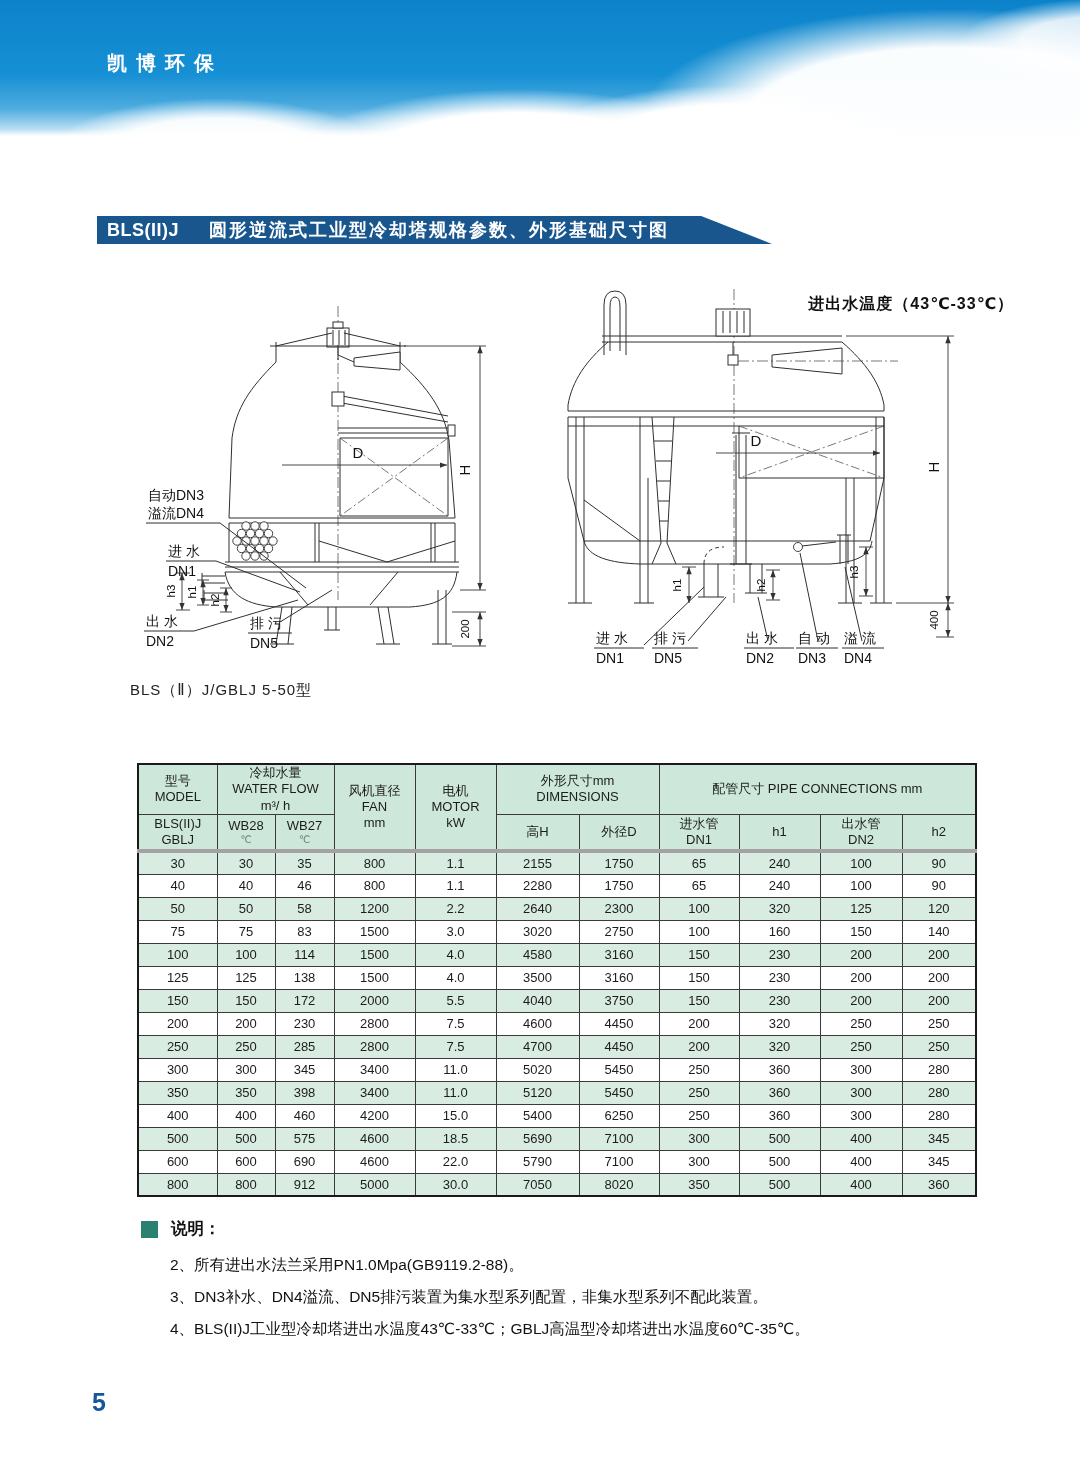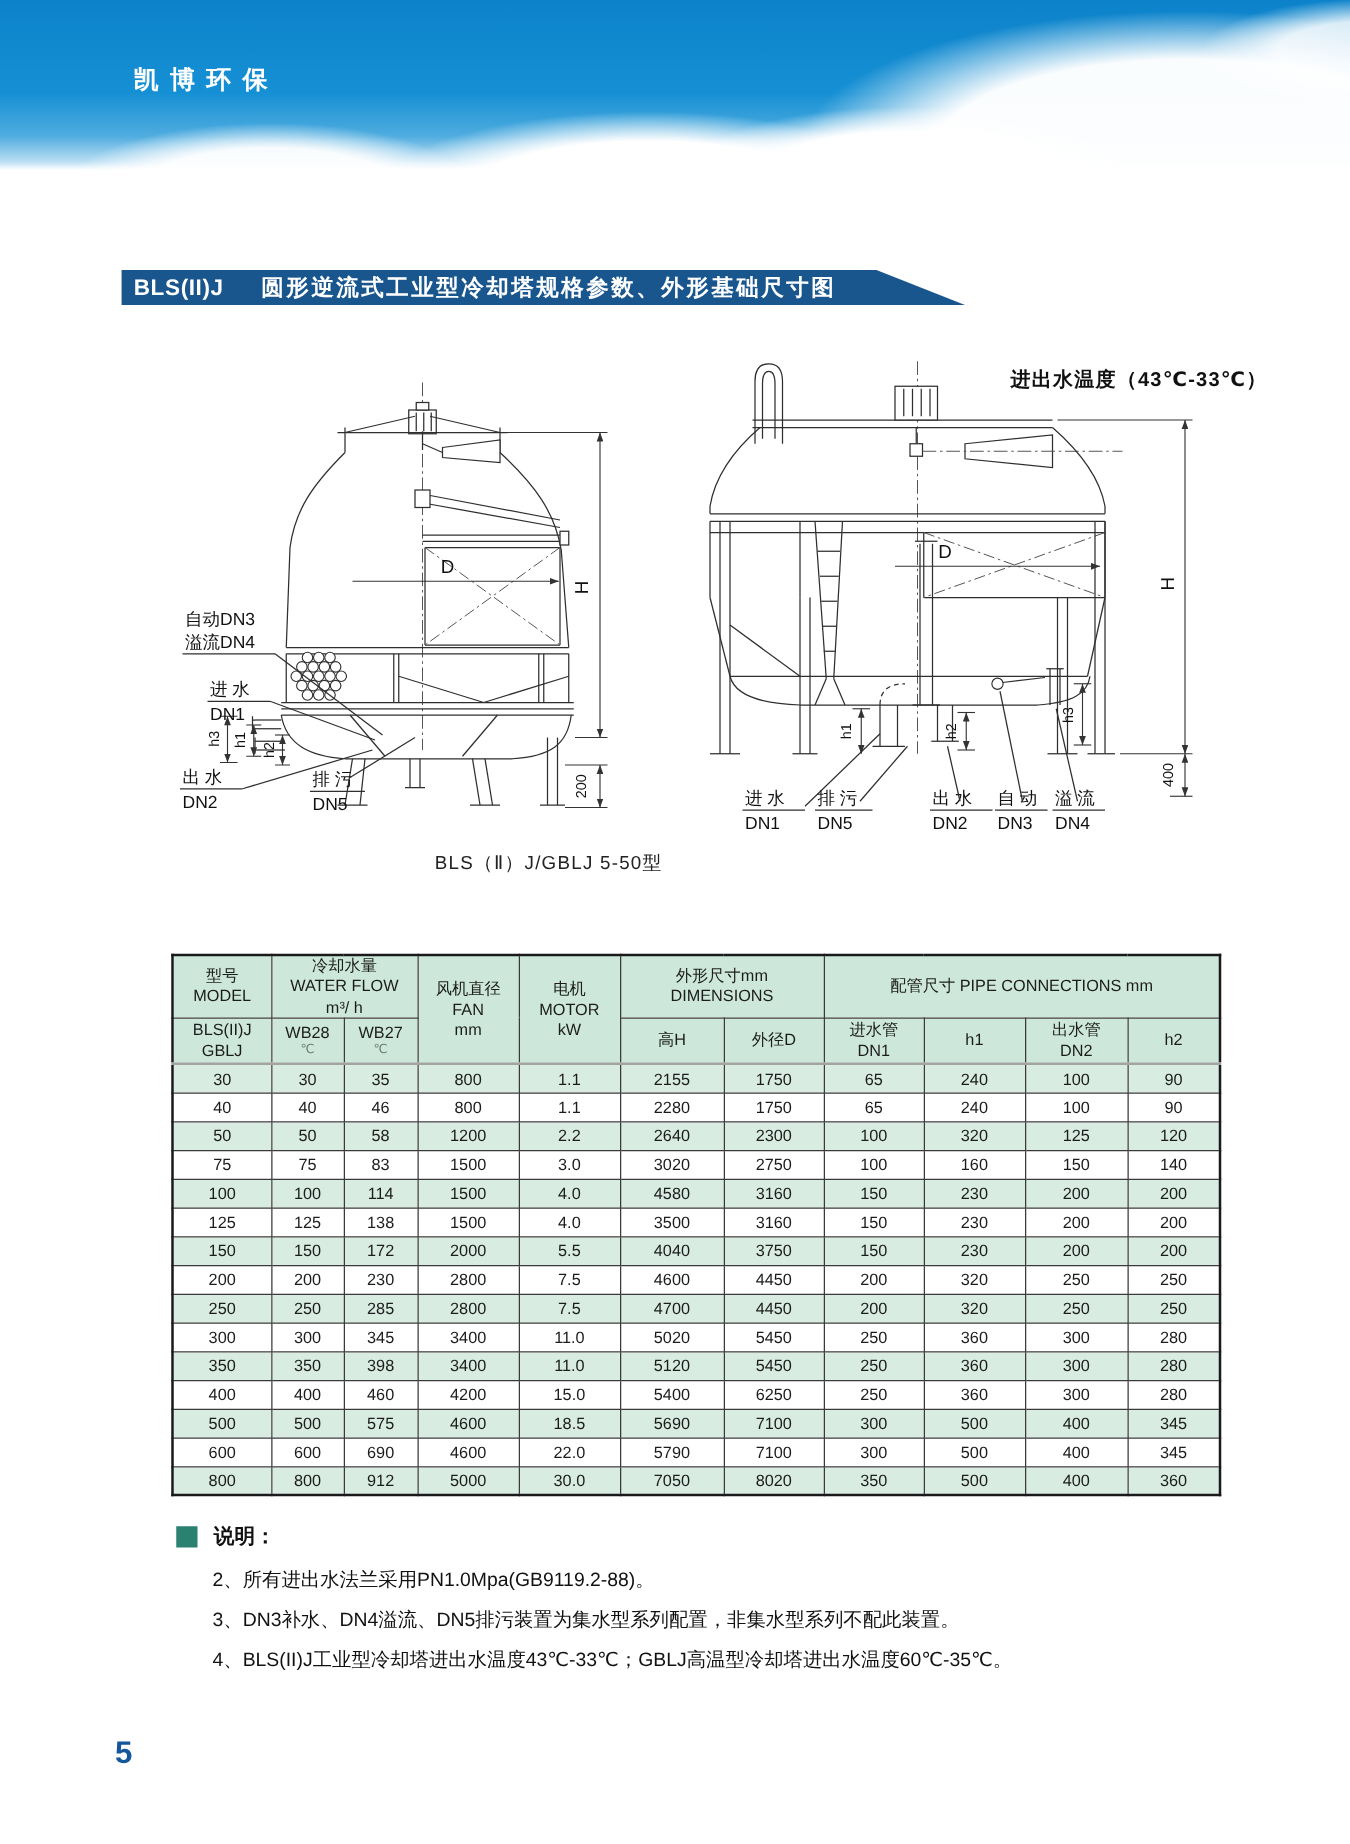--- a/index.html
+++ b/index.html
@@ -35,31 +35,31 @@
   .dia svg rect{stroke:#2f2f2f;stroke-width:1;fill:#fff;}
   .dia svg circle{stroke:#2f2f2f;stroke-width:.9;fill:#fff;}
   .dia svg .cl{stroke:#555;stroke-width:.8;stroke-dasharray:11 3 2 3;}
   .dia svg .xd{stroke:#555;stroke-width:.8;stroke-dasharray:9 3 2 3;}
   .dia svg .dim{stroke:#333;stroke-width:.9;}
   .dia svg .dash{stroke-dasharray:4 3;}
   .dia svg text{fill:#111;stroke:none;font-family:"Liberation Sans","DejaVu Sans",sans-serif;}
   .dia svg .lbl{font-size:14px;}
   .dia svg .dimtxt{font-size:15px;}
   .dia svg .small{font-size:11.5px;}
-  .caption{position:absolute;font-size:15px;color:#222;text-align:right;letter-spacing:1px;}
+  .caption{position:absolute;font-size:15px;color:#222;text-align:left;letter-spacing:1px;}
 
   
   .spec-wrap{position:absolute;left:137px;top:763px;}
   table.spec{border-collapse:collapse;table-layout:fixed;width:838px;border:2px solid #1a1a1a;}
   table.spec th,table.spec td{border:1px solid #3a3a3a;text-align:center;vertical-align:middle;
     color:#1c1c1c;padding:0;overflow:hidden;}
   table.spec thead tr:first-child{height:48px;}
   table.spec thead tr:last-child{height:37px;}
   table.spec thead th{background:#cde8da;font-weight:normal;font-size:13px;line-height:1.25;}
-  table.spec thead{border-bottom:2px solid #a3a3a3;}
+  table.spec thead{border-bottom:4px solid #a3a3a3;}
   table.spec tbody tr{height:23px;}
   table.spec tbody td{font-size:13px;}
   table.spec tbody tr:nth-child(odd){background:#d8ece2;}
   table.spec tbody tr:nth-child(even){background:#ffffff;}
   .unit-c{font-size:10px;color:#6b7b72;}
 
   
   .notes{position:absolute;left:141px;top:1218px;width:880px;}
   .notes-head{display:flex;align-items:center;gap:13px;}
   .bullet{width:17px;height:17px;background:#2a8170;}

